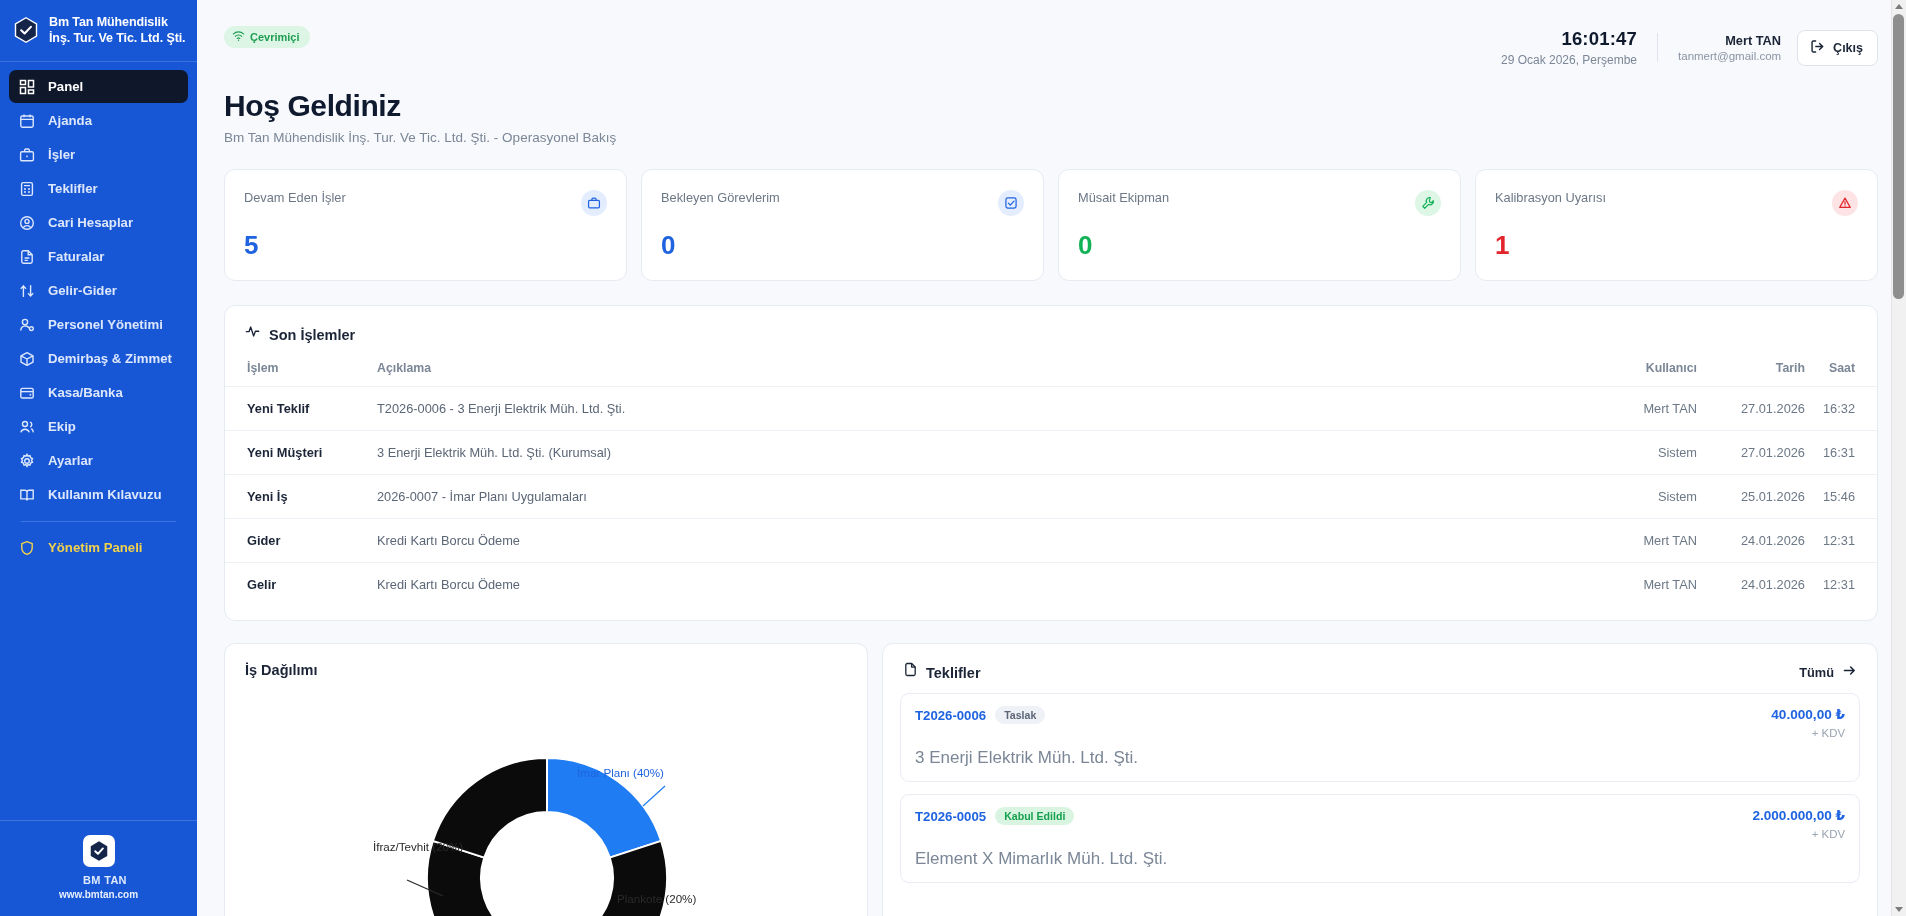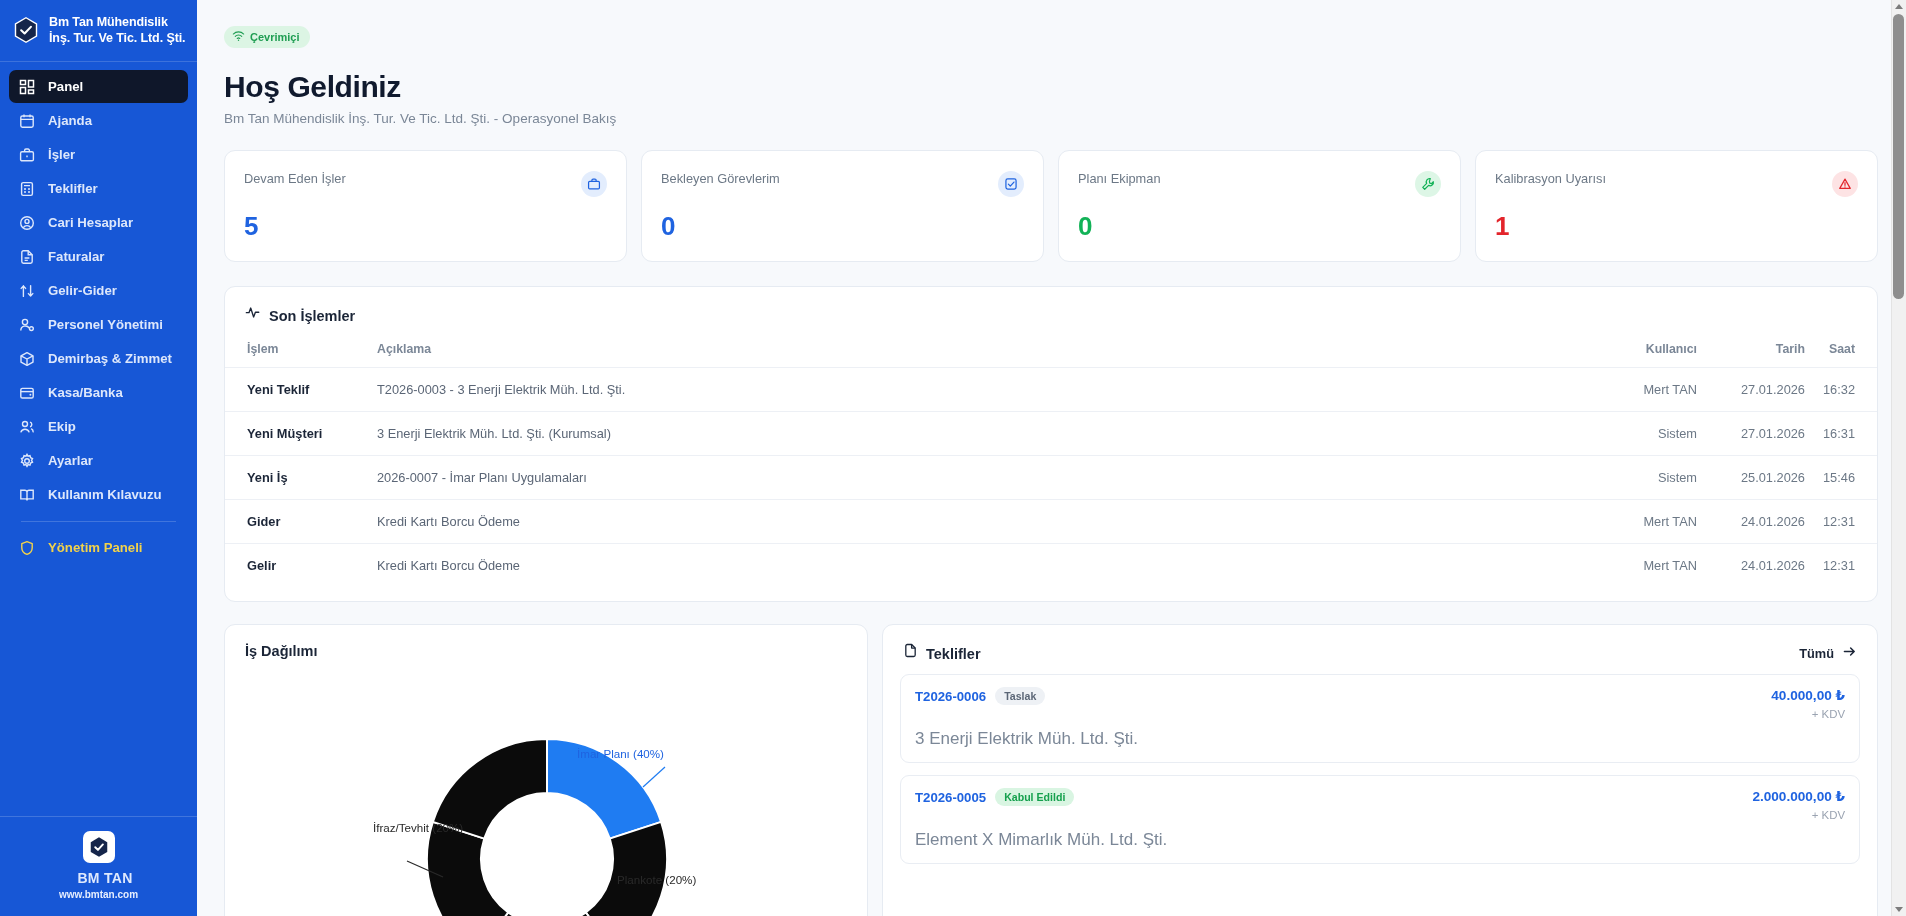--- a/index.html
+++ b/index.html
@@ -44,21 +44,21 @@
   .sidebar-spacer { flex: 1 1 auto; }
   .sidebar-footer {
     border-top: 1px solid rgba(255,255,255,.18);
     padding: 14px 0 16px 0; text-align: center;
   }
   .footer-logo {
     width: 32px; height: 32px; margin: 0 auto 7px auto;
     background: #ffffff; border-radius: 7px;
     display: flex; align-items: center; justify-content: center;
   }
-  .footer-name { color: #dfe9fd; font-size: 14px; font-weight: 700; letter-spacing: .3px; padding-left: 13px; }
+  .footer-name { color: #dfe9fd; font-size: 11px; font-weight: 700; letter-spacing: .3px; padding-left: 13px; }
   .footer-url { color: #e6eefe; font-size: 10px; font-weight: 600; margin-top: 3px; }
 
   
   .main {
     flex: 1 1 auto; height: 916px; overflow: hidden;
     background: #f7f9fc; position: relative;
   }
   .inner { padding: 0 28px 0 27px; }
 
   .topbar {
@@ -327,20 +327,39 @@
             <svg viewBox="0 0 16 14" width="13" height="12" fill="none" stroke="#1f9d52" stroke-width="1.3" stroke-linecap="round">
               <path d="M1.6 4.6a9 9 0 0 1 12.8 0"></path>
                 <path d="M4 7.4a5.6 5.6 0 0 1 8 0"></path>
                 <path d="M6.4 10.1a2.3 2.3 0 0 1 3.2 0"></path>
                 <circle cx="8" cy="12.2" r=".85" fill="#1f9d52" stroke="none"></circle>
             </svg>
           </span>
           <span>Çevrimiçi</span>
         </div>
 
+        <div class="topbar-right">
+          <div class="clock-block">
+            <div class="clock">16:01:47</div>
+            <div class="clock-date">29 Ocak 2026, Perşembe</div>
+          </div>
+          <div class="user-block">
+            <div class="user-name">Mert TAN</div>
+            <div class="user-mail">tanmert@gmail.com</div>
+          </div>
+          <button class="logout-btn">
+            <span>
+              <svg viewBox="0 0 16 16" width="15" height="15" fill="none" stroke="#1b2537" stroke-width="1.5" stroke-linecap="round" stroke-linejoin="round">
+                <path d="M6 2.2H3.4a1.2 1.2 0 0 0-1.2 1.2v9.2a1.2 1.2 0 0 0 1.2 1.2H6"></path>
+                  <path d="M10.2 11.2L13.6 8l-3.4-3.2M13.6 8H6.2"></path>
+              </svg>
+            </span>
+            <span>Çıkış</span>
+          </button>
+        </div>
       </div>
 
       <h1 class="page-title">Hoş Geldiniz</h1>
       <div class="page-sub">Bm Tan Mühendislik İnş. Tur. Ve Tic. Ltd. Şti. - Operasyonel Bakış</div>
 
       <section class="stats">
         <div class="stat-card">
           <div class="stat-row">
             <span class="stat-label">Devam Eden İşler</span>
             <span class="stat-ic blue">
@@ -361,21 +380,21 @@
                   <rect x="2.2" y="2.2" width="11.6" height="11.6" rx="2"></rect>
                   <path d="M5 8.2l2.2 2.2 4.2-4.6"></path>
                 </svg>
             </span>
           </div>
           <div class="stat-value v-blue">0</div>
         </div>
 
         <div class="stat-card">
           <div class="stat-row">
-            <span class="stat-label">Planı Ekipman</span>
+            <span class="stat-label">Müsait Ekipman</span>
             <span class="stat-ic green">
               <svg viewBox="0 0 16 16" width="14" height="14" fill="none" stroke="#12b257" stroke-width="1.4" stroke-linecap="round" stroke-linejoin="round">
                   <path d="M10.6 1.9a3.7 3.7 0 0 0-4.1 5.4L2 11.8l2.2 2.2 4.5-4.5a3.7 3.7 0 0 0 5.4-4.1L12 7.5 10 7.1 9.6 5z"></path>
                 </svg>
             </span>
           </div>
           <div class="stat-value v-green">0</div>
         </div>
 
         <div class="stat-card">
@@ -407,21 +426,21 @@
               <th class="c1">İşlem</th>
               <th class="c2">Açıklama</th>
               <th class="c3">Kullanıcı</th>
               <th class="c4">Tarih</th>
               <th class="c5">Saat</th>
             </tr>
           </thead>
           <tbody>
             <tr>
               <td class="c1">Yeni Teklif</td>
-              <td class="c2">T2026-0003 - 3 Enerji Elektrik Müh. Ltd. Şti.</td>
+              <td class="c2">T2026-0006 - 3 Enerji Elektrik Müh. Ltd. Şti.</td>
               <td class="c3">Mert TAN</td>
               <td class="c4">27.01.2026</td>
               <td class="c5">16:32</td>
             </tr>
             <tr>
               <td class="c1">Yeni Müşteri</td>
               <td class="c2">3 Enerji Elektrik Müh. Ltd. Şti. (Kurumsal)</td>
               <td class="c3">Sistem</td>
               <td class="c4">27.01.2026</td>
               <td class="c5">16:31</td>

